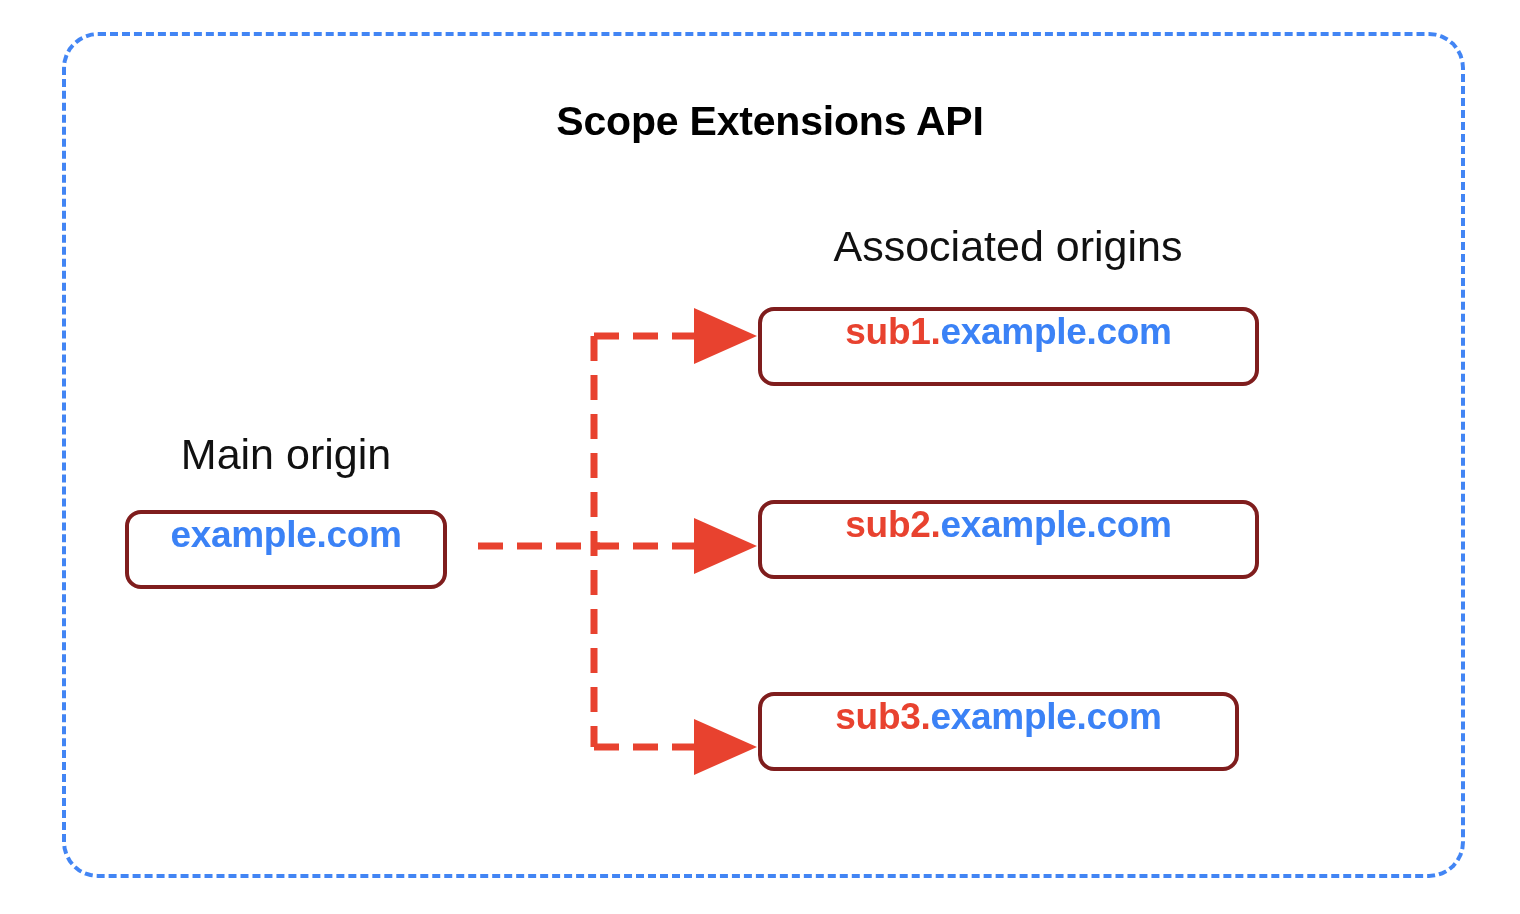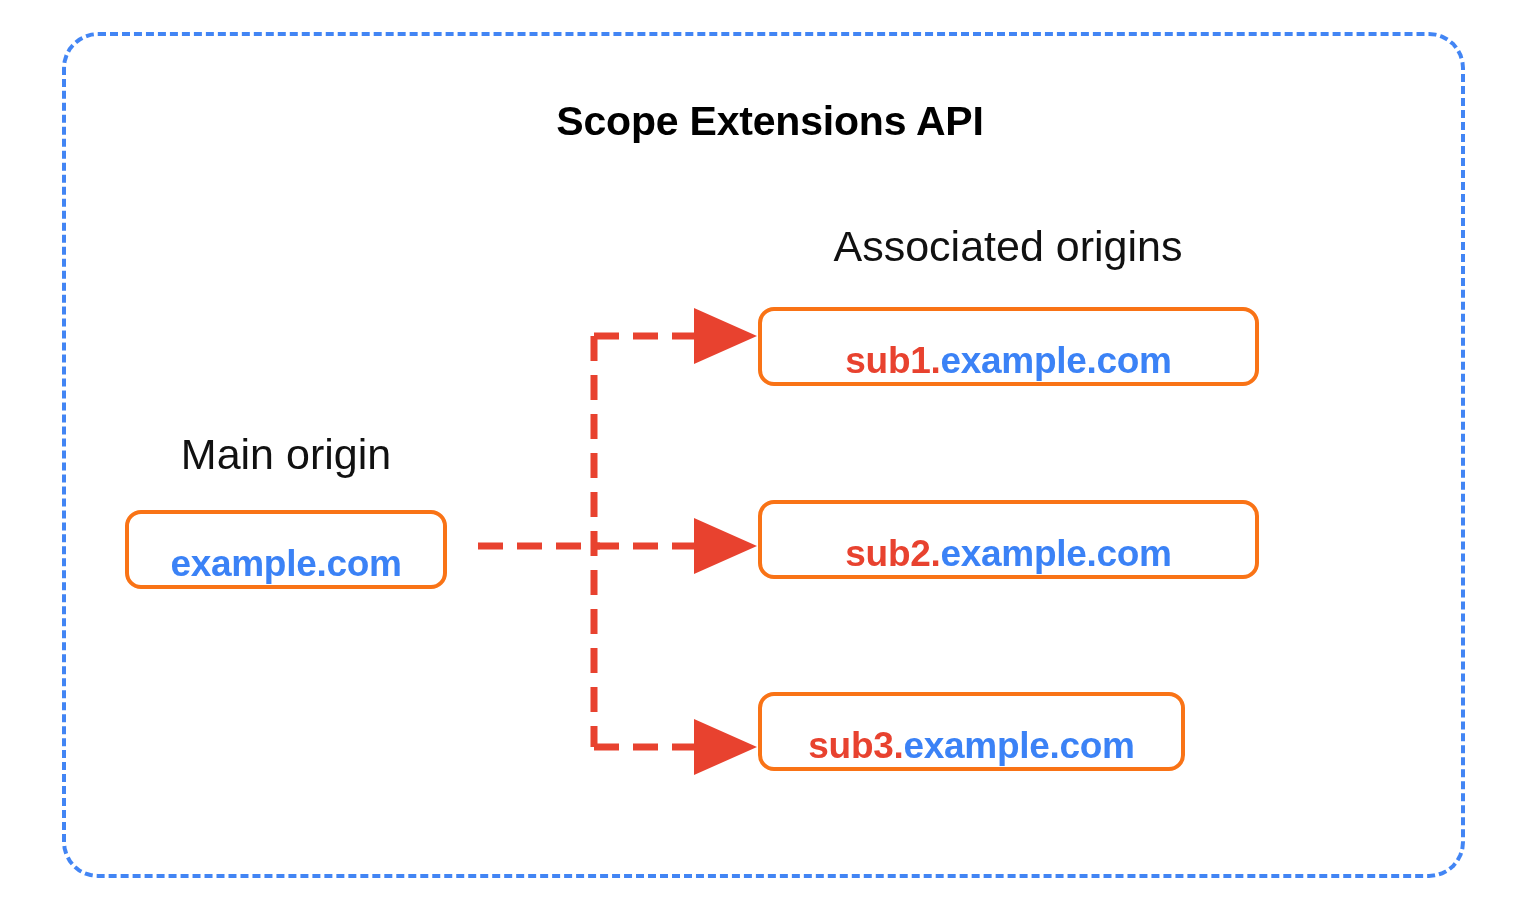--- a/index.html
+++ b/index.html
@@ -61,43 +61,43 @@
     text-align: center;
     font-size: 43px;
     font-weight: normal;
     color: #111111;
   }
 
   
   .origin-box {
     position: absolute;
     box-sizing: border-box;
-    border: 4px solid #f97316;
+    border: 4px solid #7f1d1d;
     border-radius: 16px;
     background: #ffffff;
     display: flex;
-    align-items: flex-end;
+    align-items: flex-start;
     justify-content: center;
     font-size: 37px;
     font-weight: bold;
     letter-spacing: -0.3px;
     white-space: nowrap;
   }
   .sub-part  { color: #E8422F; }
   .base-part { color: #3b82f6; }
 
   #main-origin-box {
     left: 125px;
     top: 510px;
     width: 322px;
     height: 79px;
   }
   #assoc-origin-box-0 { left: 758px; top: 307px; width: 501px; height: 79px; }
   #assoc-origin-box-1 { left: 758px; top: 500px; width: 501px; height: 79px; }
-  #assoc-origin-box-2 { left: 758px; top: 692px; width: 427px; height: 79px; }
+  #assoc-origin-box-2 { left: 758px; top: 692px; width: 481px; height: 79px; }
 
   
   #connectors {
     position: absolute;
     left: 0;
     top: 0;
     width: 1520px;
     height: 914px;
     pointer-events: none;
   }

